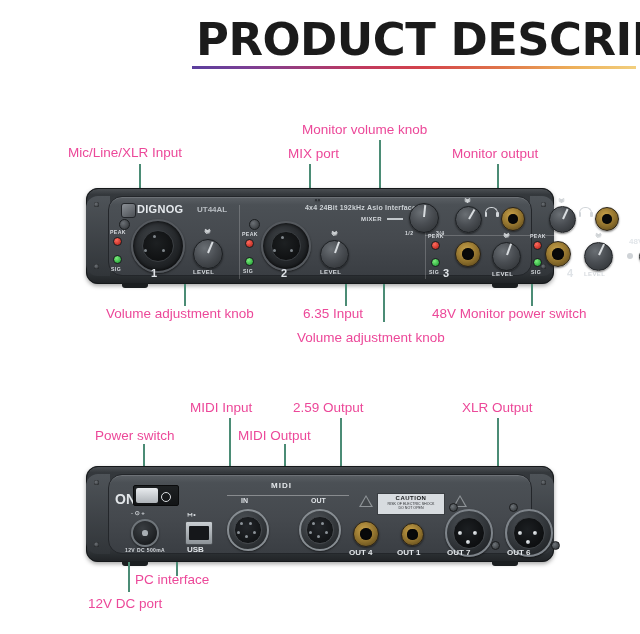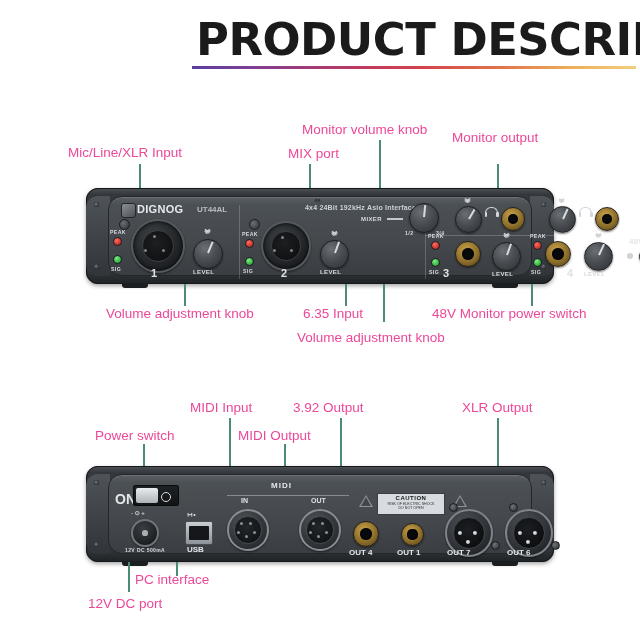--- a/index.html
+++ b/index.html
@@ -165,21 +165,21 @@
 <div id="header">
 
 
   <div id="title">PRODUCT DESCRIPTION</div>
   <div id="title-rule"></div>
 </div>
 
 <div class="lbl" style="left:68px;top:145px;">Mic/Line/XLR Input</div>
 <div class="lbl" style="left:302px;top:122px;">Monitor volume knob</div>
 <div class="lbl" style="left:288px;top:146px;">MIX port</div>
-<div class="lbl" style="left:452px;top:130px;">Monitor output</div>
+<div class="lbl" style="left:452px;top:146px;">Monitor output</div>
 
 <div class="ptr" style="left:139px;top:164px;height:78px;"></div>
 <div class="ptr" style="left:379px;top:140px;height:70px;"></div>
 <div class="ptr" style="left:309px;top:164px;height:50px;"></div>
 <div class="ptr" style="left:497px;top:164px;height:48px;"></div>
 
 <div class="device" style="left:86px;top:188px;width:468px;height:96px;">
   <div class="dev-outer"></div>
   <div class="dev-ear ear-l"></div>
   <div class="dev-ear ear-r"></div>
@@ -374,21 +374,21 @@
 <div class="ptr" style="left:345px;top:284px;height:22px;"></div>
 <div class="ptr" style="left:383px;top:284px;height:38px;"></div>
 <div class="ptr" style="left:531px;top:284px;height:22px;"></div>
 
 <div class="lbl" style="left:106px;top:306px;">Volume adjustment knob</div>
 <div class="lbl" style="left:303px;top:306px;">6.35 Input</div>
 <div class="lbl" style="left:297px;top:330px;">Volume adjustment knob</div>
 <div class="lbl" style="left:432px;top:306px;">48V Monitor power switch</div>
 
 <div class="lbl" style="left:190px;top:400px;">MIDI Input</div>
-<div class="lbl" style="left:293px;top:400px;">3.92 Output</div>
+<div class="lbl" style="left:293px;top:400px;">2.59 Output</div>
 <div class="lbl" style="left:462px;top:400px;">XLR Output</div>
 <div class="lbl" style="left:95px;top:428px;">Power switch</div>
 <div class="lbl" style="left:238px;top:428px;">MIDI Output</div>
 
 <div class="ptr" style="left:143px;top:444px;height:42px;"></div>
 <div class="ptr" style="left:229px;top:418px;height:70px;"></div>
 <div class="ptr" style="left:284px;top:444px;height:44px;"></div>
 <div class="ptr" style="left:340px;top:418px;height:90px;"></div>
 <div class="ptr" style="left:497px;top:418px;height:90px;"></div>
 

